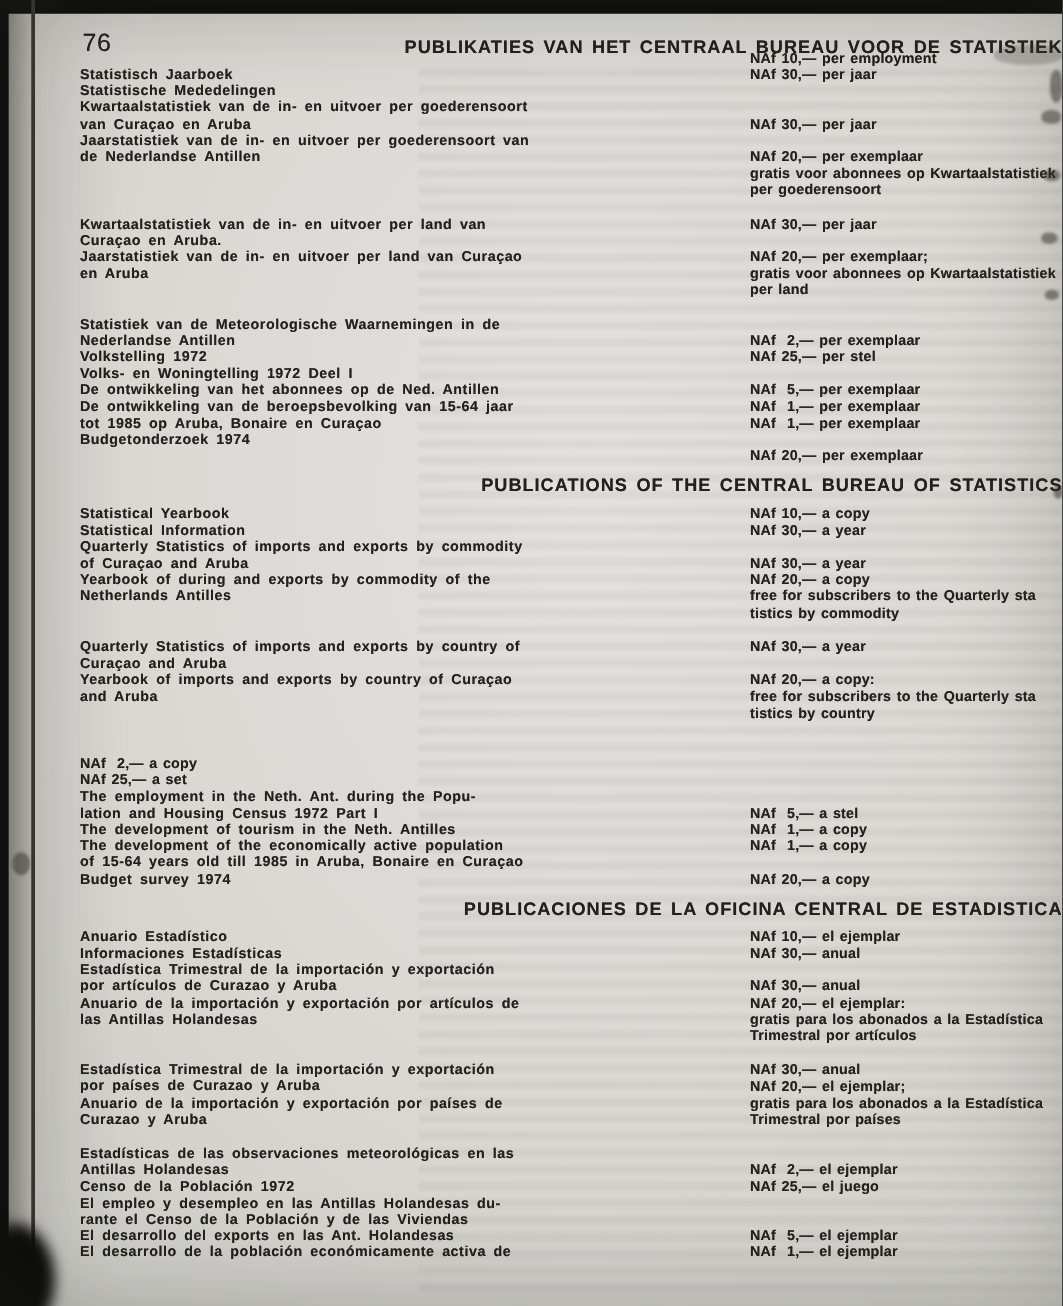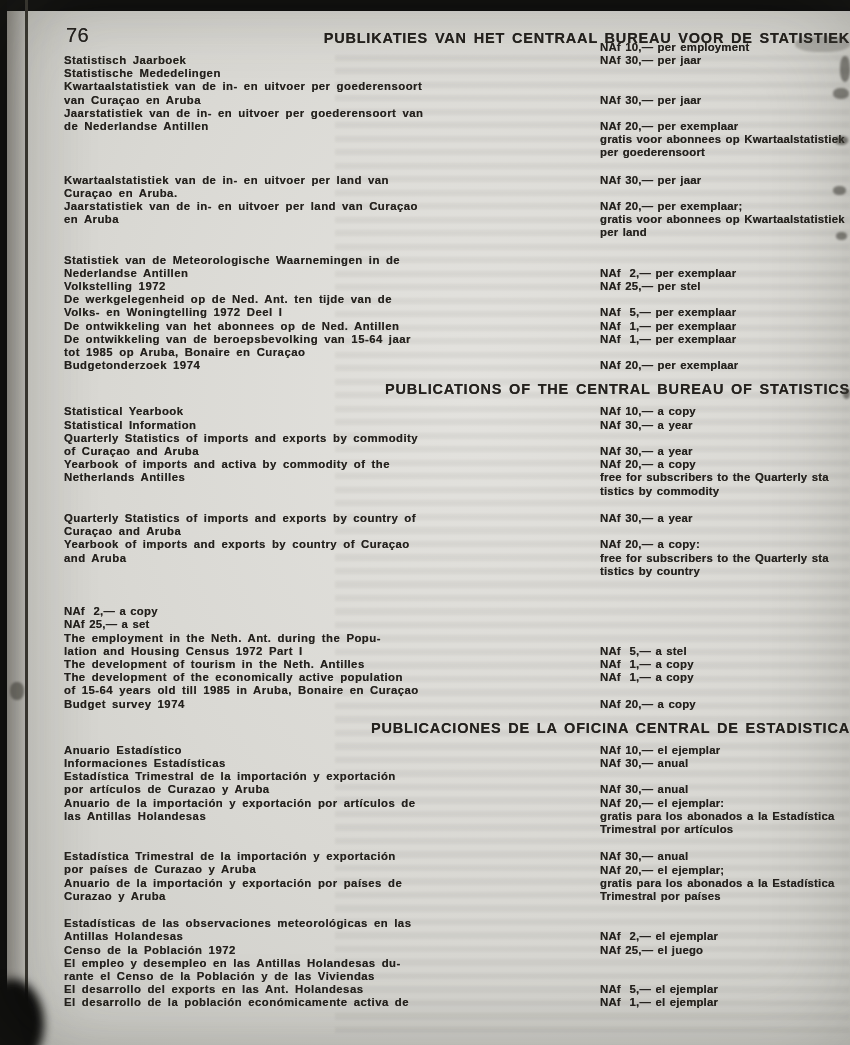--- a/index.html
+++ b/index.html
@@ -158,21 +158,20 @@
                 <div class="line">Volkstelling 1972</div>
               </div>
               <div class="entry-right">
                 <div class="line blank">&nbsp;</div>
                 <div class="line">NAf  2,— per exemplaar</div>
                 <div class="line">NAf 25,— per stel</div>
               </div>
             </div>
             <div class="entry">
               <div class="entry-left">
-                <div class="line">De werkgelegenheid op de Ned. Ant. ten tijde van de</div>
                 <div class="line">Volks- en Woningtelling 1972 Deel I</div>
                 <div class="line">De ontwikkeling van het abonnees op de Ned. Antillen</div>
                 <div class="line">De ontwikkeling van de beroepsbevolking van 15-64 jaar</div>
                 <div class="line">tot 1985 op Aruba, Bonaire en Curaçao</div>
                 <div class="line">Budgetonderzoek 1974</div>
               </div>
               <div class="entry-right">
                 <div class="line blank">&nbsp;</div>
                 <div class="line">NAf  5,— per exemplaar</div>
                 <div class="line">NAf  1,— per exemplaar</div>
@@ -201,21 +200,21 @@
                 <div class="line">Quarterly Statistics of imports and exports by commodity</div>
                 <div class="line">of Curaçao and Aruba</div>
               </div>
               <div class="entry-right">
                 <div class="line blank">&nbsp;</div>
                 <div class="line">NAf 30,— a year</div>
               </div>
             </div>
             <div class="entry">
               <div class="entry-left">
-                <div class="line">Yearbook of imports and activa by commodity of the</div>
+                <div class="line">Yearbook of during and exports by commodity of the</div>
                 <div class="line">Netherlands Antilles</div>
               </div>
               <div class="entry-right">
                 <div class="line">NAf 20,— a copy</div>
                 <div class="line">free for subscribers to the Quarterly sta</div>
                 <div class="line">tistics by commodity</div>
               </div>
             </div>
           </div>
           <div class="group">

